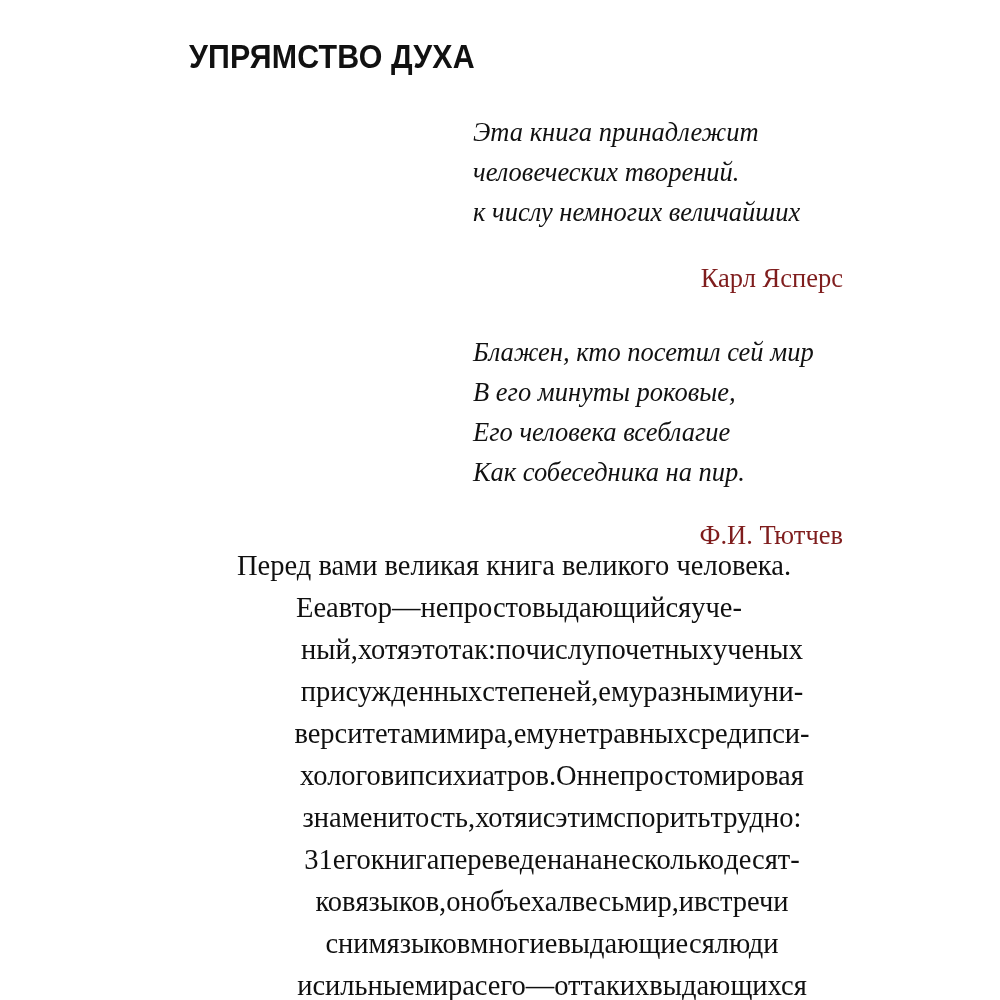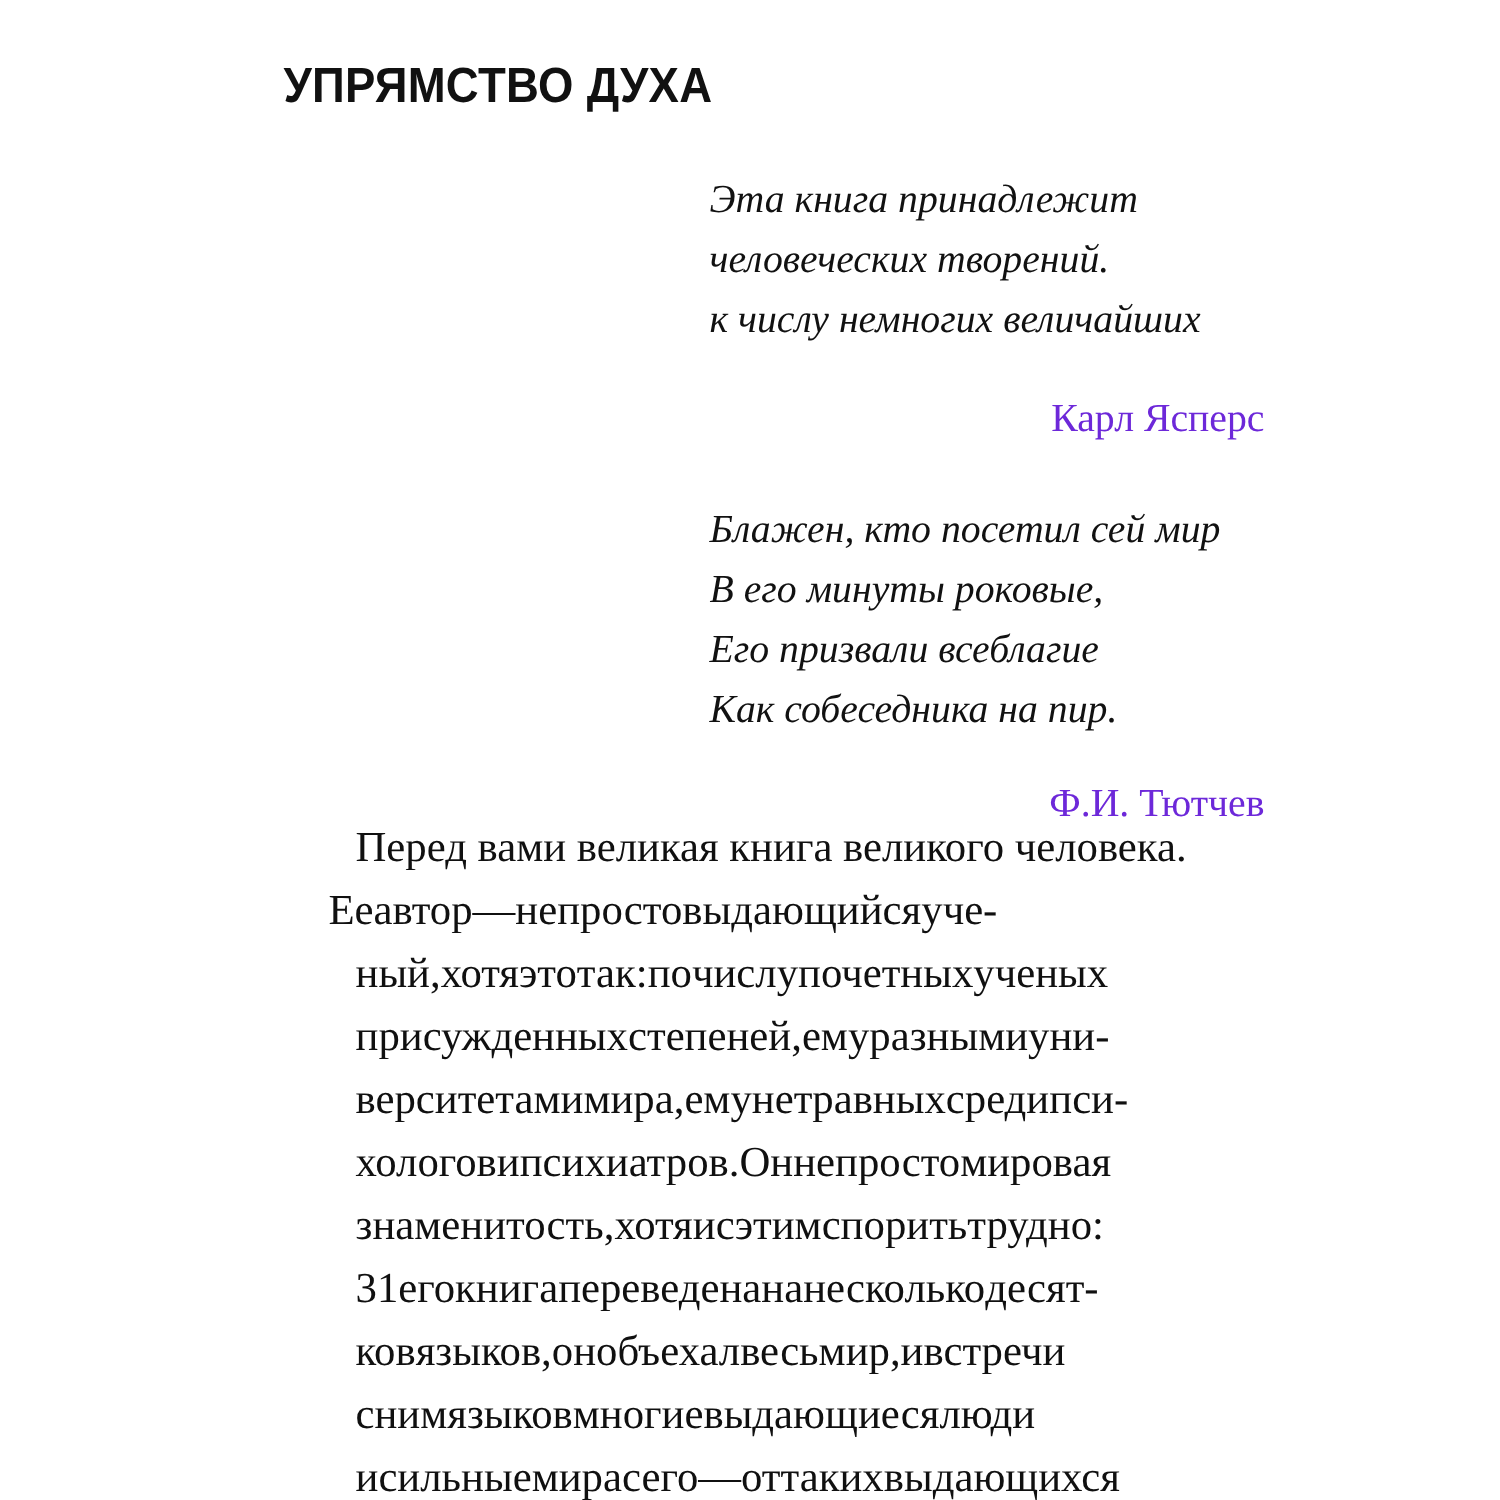--- a/index.html
+++ b/index.html
@@ -63,21 +63,21 @@
     display: block;
     white-space: nowrap;
   }
   .epigraph-source {
     display: block;
     text-align: right;
     font-style: normal;
     font-size: 26.5px;
     line-height: 40px;
     margin-top: 26px;
-    color: #6d28d9;
+    color: #7f1d1d;
     white-space: nowrap;
   }
   .epigraph.poem .epigraph-source {
     margin-top: 23px;
   }
 
   
   .body-text {
     position: absolute;
     left: 189px;
@@ -90,21 +90,21 @@
   .body-line {
     display: block;
     white-space: nowrap;
     font-size: 28.5px;
     line-height: 42px;
     margin-left: 48px;
   }
   
   .body-line.justify {
     display: flex;
-    justify-content: flex-start;
+    justify-content: center;
     width: 630px;
   }
   .body-line.justify > span {
     white-space: pre;
   }
   .body-line.indent {
     padding-left: 30px;
   }
   .body-line.justify.indent {
     width: 600px;
@@ -125,21 +125,21 @@
           <span class="eline">Эта книга принадлежит</span>
           <span class="eline">человеческих творений.</span>
           <span class="eline">к числу немногих величайших</span>
         </div>
         <span class="epigraph-source">Карл Ясперс</span>
       </div>
       <div class="epigraph poem">
         <div class="epigraph-lines">
           <span class="eline">Блажен, кто посетил сей мир</span>
           <span class="eline">В его минуты роковые,</span>
-          <span class="eline">Его призвали всеблагие</span>
+          <span class="eline">Его человека всеблагие</span>
           <span class="eline">Как собеседника на пир.</span>
         </div>
         <span class="epigraph-source">Ф.И. Тютчев</span>
       </div>
     </div>
 
   <div class="body-text">
       <div>
         <div class="body-line">Перед вами великая книга великого человека.</div>
       </div>

